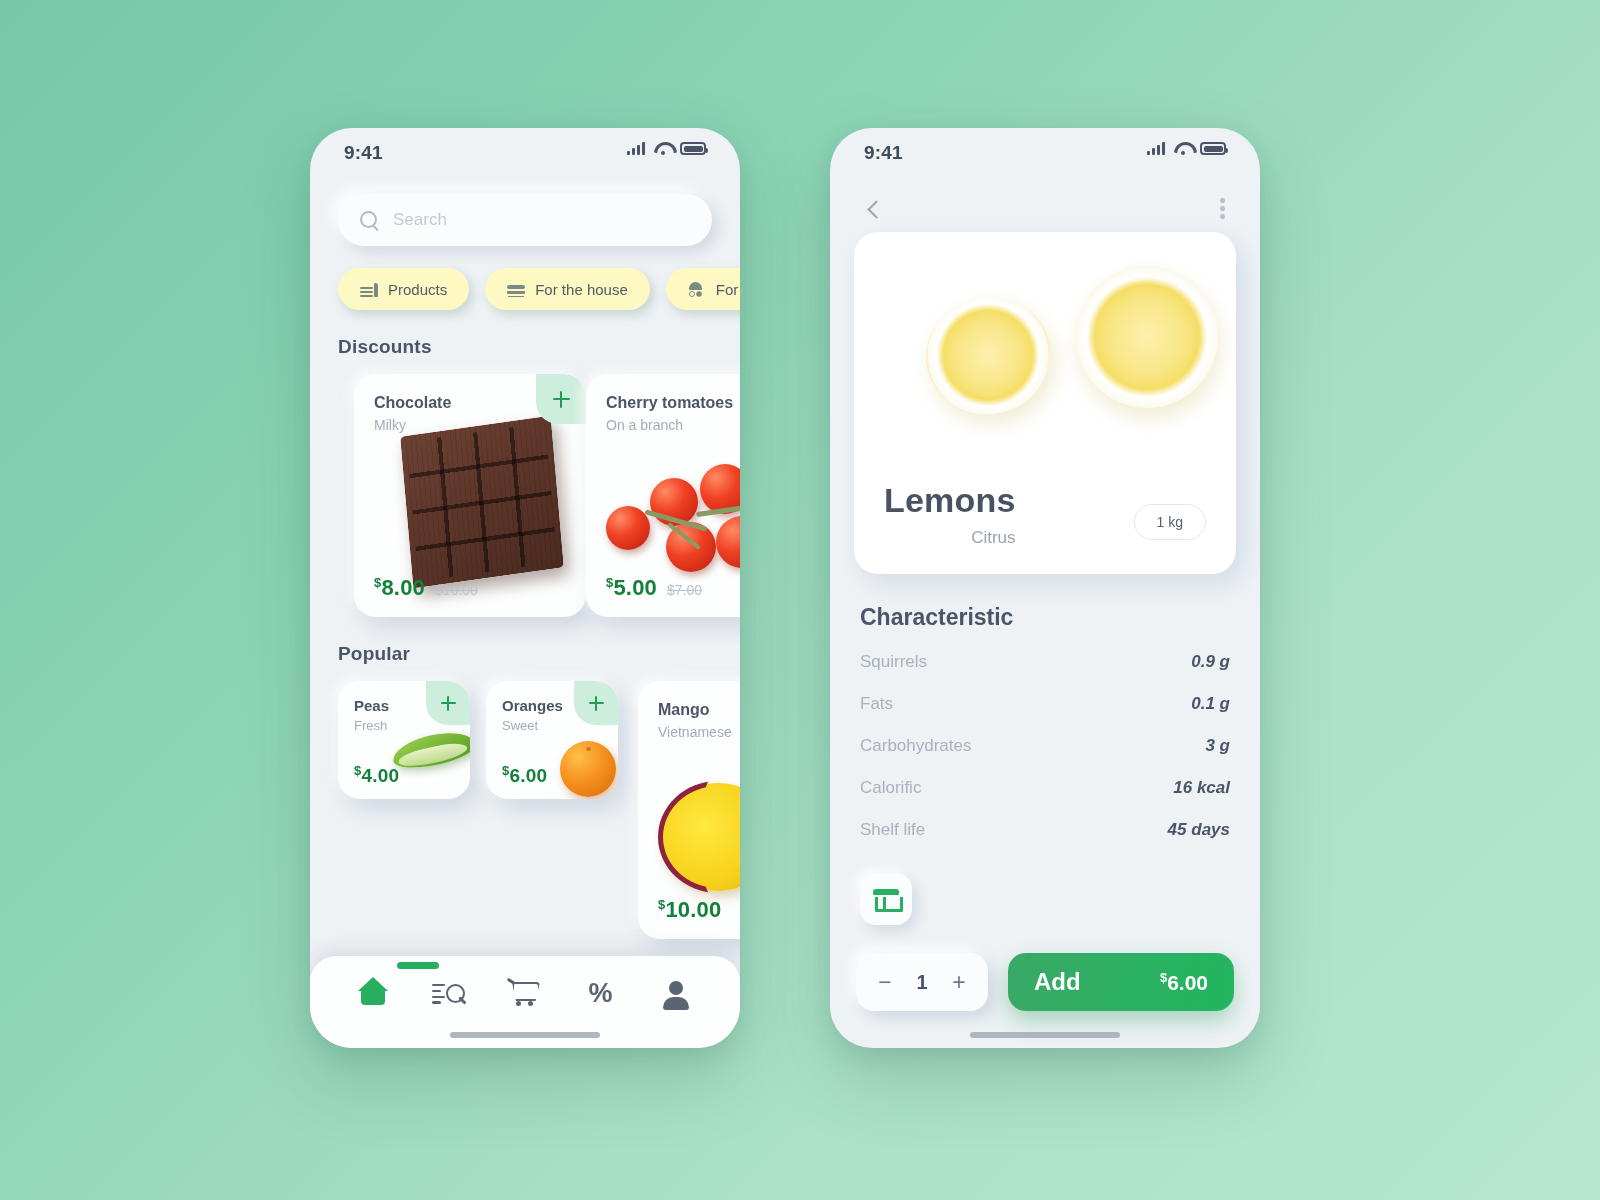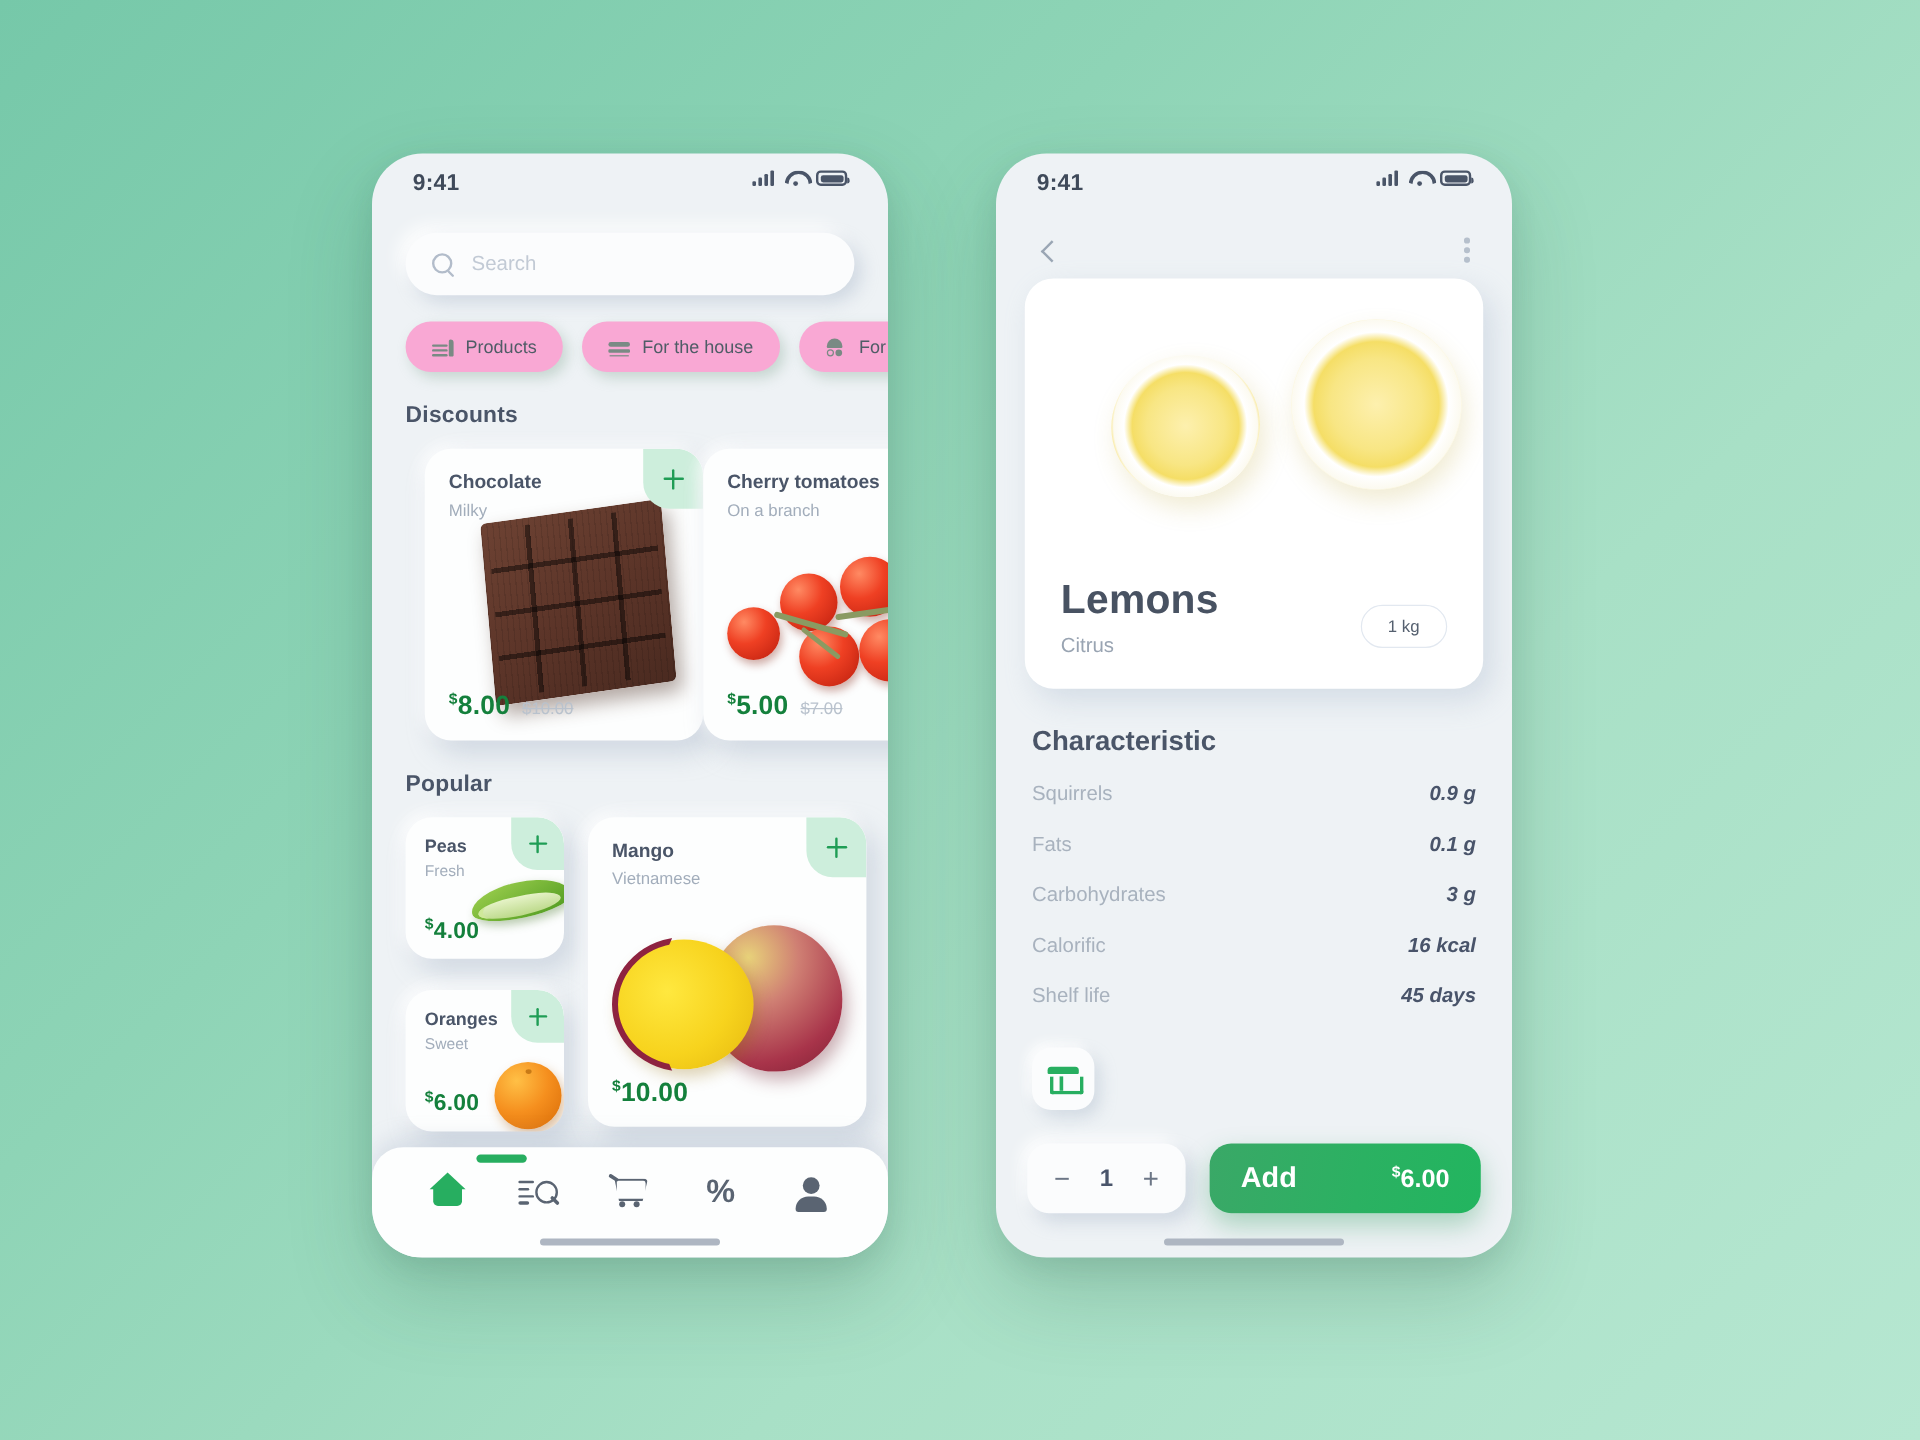--- a/index.html
+++ b/index.html
@@ -63,21 +63,21 @@
   }
   .search-ico { width:19px; height:19px; position:relative; flex:0 0 auto; }
   .search-ico::before{ content:""; position:absolute; left:0; top:0; width:13px; height:13px;
     border:2.2px solid #b2bcca; border-radius:50%; }
   .search-ico::after{ content:""; position:absolute; right:0px; bottom:0px; width:7px; height:2.2px;
     background:#b2bcca; border-radius:2px; transform:rotate(45deg); }
   .search-ph { color:#c2cad5; font-size:17px; }
 
   .chips { display:flex; gap:16px; padding:22px 0 0 28px; }
   .chip {
-    flex:0 0 auto; height:42px; border-radius:21px; background:#f9a8d4;
+    flex:0 0 auto; height:42px; border-radius:21px; background:#fef9c3;
     display:flex; align-items:center; gap:10px; padding:0 22px;
     box-shadow: 4px 5px 11px rgba(150,180,165,.45);
     white-space:nowrap;
   }
   .chip-label { font-size:15px; color:#4f5c66; }
   .chip-ico { width:18px; height:16px; position:relative; flex:0 0 auto; }
   
   .ic-products::before{content:"";position:absolute;left:0;bottom:0;width:13px;height:2.5px;background:#7a8a84;border-radius:1px;box-shadow:0 -4px 0 #7a8a84, 0 -8px 0 #7a8a84;}
   .ic-products::after{content:"";position:absolute;right:0;bottom:0;width:4px;height:14px;background:#7a8a84;border-radius:2px 4px 1px 1px;}
   
@@ -129,21 +129,21 @@
   }
   .tomatoes { left:18px; top:86px; width:200px; height:120px; }
   .tomatoes i {
     position:absolute; border-radius:50%;
     background: radial-gradient(circle at 32% 28%, #ff8a63 0%, #ef4023 42%, #bb1d0d 100%);
     box-shadow: 2px 4px 7px rgba(130,30,15,.36);
   }
   .stem { position:absolute; background:#8a9a62; border-radius:3px; }
 
   .pop-row { display:flex; gap:20px; padding:16px 0 0 28px; align-items:flex-start; }
-  .pop-col { display:flex; flex-direction:column; gap:26px; }
+  .pop-col { display:flex; gap:16px; }
   .card-s { width:132px; height:118px; position:relative; flex:0 0 auto; }
   .card-s .card-name{ font-size:15px; padding:16px 0 0 16px; }
   .card-s .card-sub{ font-size:13px; padding:4px 0 0 16px; }
   .card-s .price-row{ left:16px; bottom:12px; }
   .card-s .price{ font-size:19px; }
   .card-s .plus{ width:44px; height:44px; border-radius:0 22px 0 22px; }
   .card-s .plus::before{width:15px;}.card-s .plus::after{height:15px;}
   .card-m { width:232px; height:258px; position:relative; flex:0 0 auto; }
   .card-m .card-name{ font-size:16px; padding:20px 0 0 20px; }
   .card-m .card-sub{ font-size:14px; padding:5px 0 0 20px; }
@@ -262,21 +262,21 @@
   .lemon-b { left:222px; top:6px; width:142px; height:142px; }
   .lemon-peel{
     position:absolute; left:60px; top:58px; width:126px; height:110px; border-radius:50%;
     background: linear-gradient(180deg,#e9c93a,#c9a428);
     transform:rotate(-12deg); z-index:-1;
   }
 
   .hero-foot { position:absolute; left:0; right:0; bottom:0; padding:0 30px 26px 30px;
     display:flex; align-items:flex-end; justify-content:space-between; }
   .hero-title { font-size:34px; font-weight:700; color:#485262; letter-spacing:.2px; }
-  .hero-sub { font-size:17px; color:#99a4b2; margin-top:8px; }
+  .hero-sub { font-size:17px; color:#99a4b2; margin-top:8px;text-align:right; }
   .weight-badge {
     border:1.6px solid #e2e8f0; border-radius:19px; padding:9px 22px;
     font-size:14px; color:#55606f; background:#fff; margin-bottom:8px;
   }
 
   .char-title { font-size:23px; font-weight:700; color:#4a5568; padding:30px 0 0 30px; }
   .char-list { padding:10px 30px 0 30px; }
   .char-row { display:flex; justify-content:space-between; align-items:center; padding:11px 0; }
   .char-key { font-size:17px; color:#a8b2be; }
   .char-val { font-size:17px; color:#49546a; font-weight:700;font-style:italic; }

